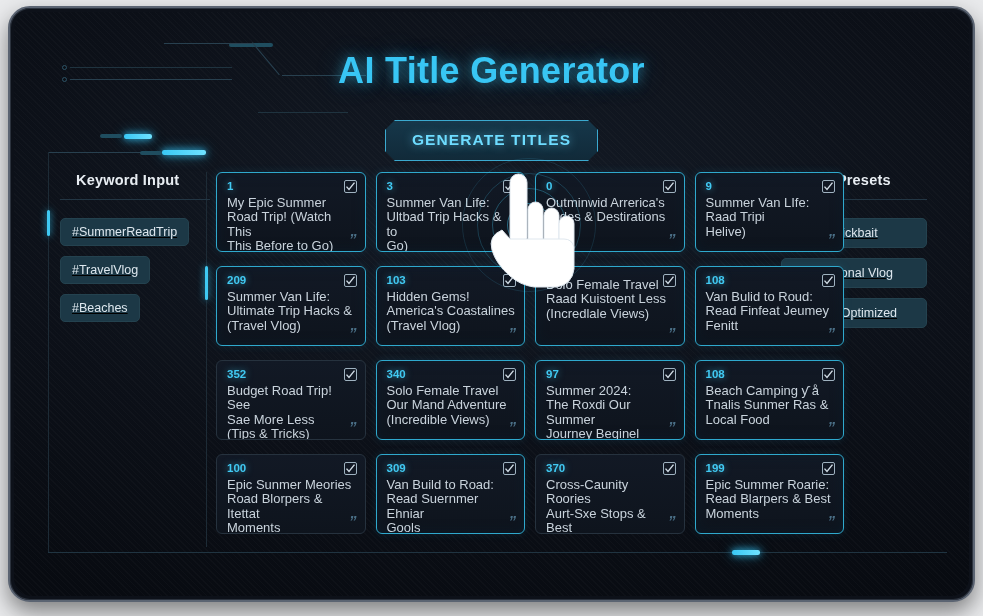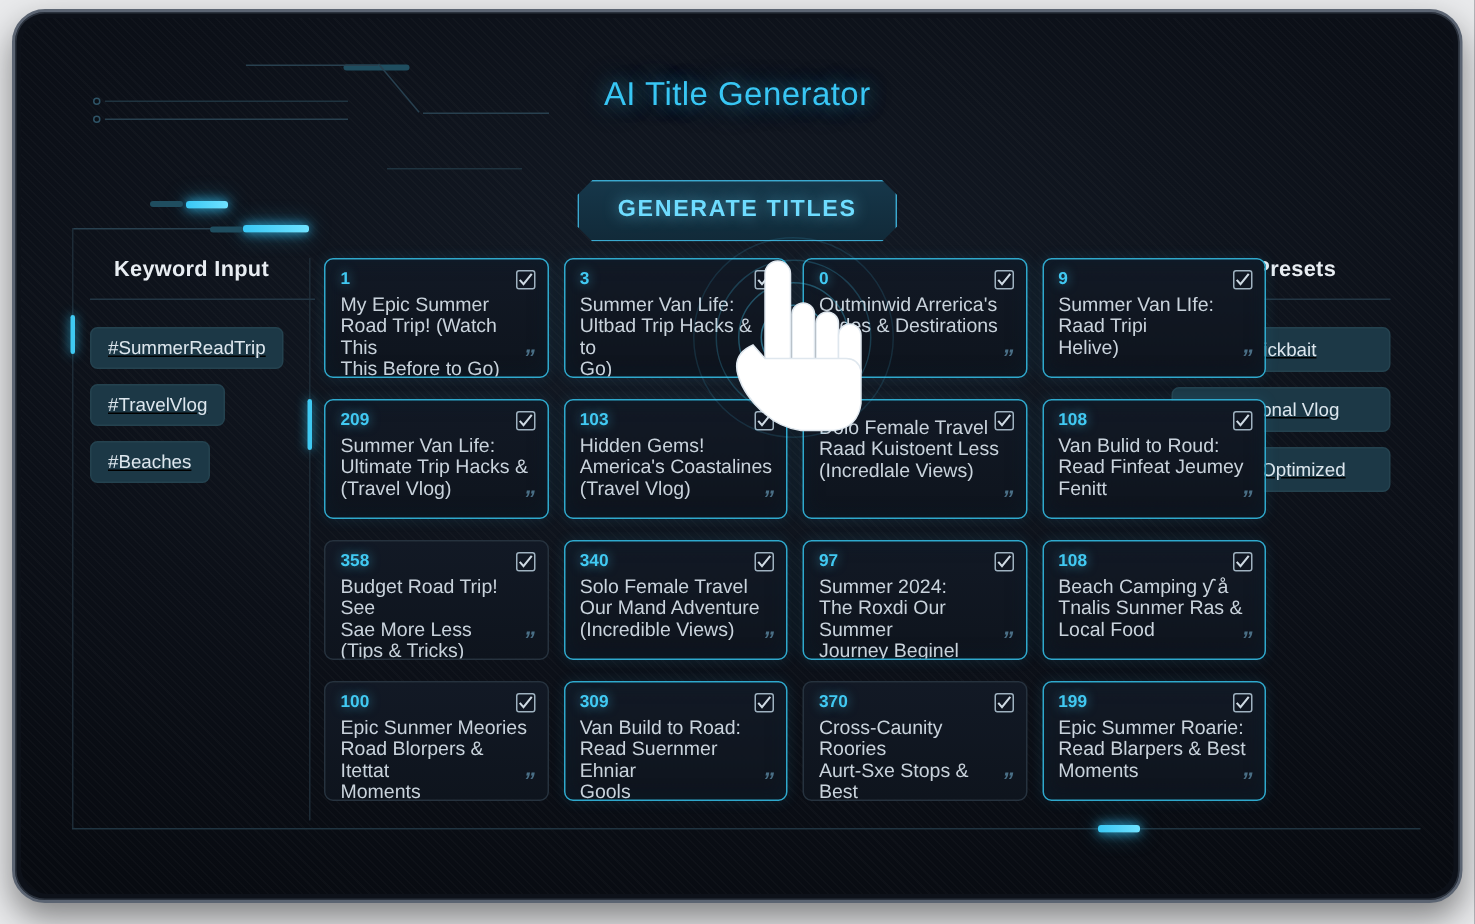--- a/index.html
+++ b/index.html
@@ -39,21 +39,21 @@
           background:linear-gradient(90deg,#39c8f5,#6fe2ff);
           box-shadow:0 0 7px #2fb8e8, 0 0 14px rgba(47,184,232,.55);}
   .accent.dull{background:#1f4d5f; box-shadow:none; height:4px;}
   .dot{position:absolute;width:5px;height:5px;border-radius:50%;
        border:1px solid #2e5366;background:#0b1017;}
   .diag{position:absolute;width:1px;background:#28404f;transform-origin:top left;}
 
   
   #title{
     position:absolute; left:0; right:0; top:38px; text-align:center;
-    font-size:22px; font-weight:normal; letter-spacing:.3px;
+    font-size:36px; font-weight:bold; letter-spacing:.3px;
     color:#38c6f4;
     text-shadow:0 0 12px rgba(56,198,244,.55), 0 0 28px rgba(56,198,244,.25);
   }
 
   
   #genwrap{position:absolute; left:0; right:0; top:108px; display:flex; justify-content:center;}
   #genbtn{
     position:relative;
     padding:10px 26px 11px;
     font-size:15.5px; font-weight:bold; letter-spacing:1.1px;
@@ -288,21 +288,21 @@
 Read Finfeat Jeumey
 Fenitt</div>
           <div class="chk">
             <svg width="11" height="11" viewBox="0 0 11 11">
               <path d="M1.5 5.6 L4 8.4 L9.5 1.6" fill="none" stroke="#cfdae3" stroke-width="1.4"></path>
             </svg>
           </div>
           <div class="quote">”</div>
         </div>
         <div class="card plain">
-          <div class="num">358</div>
+          <div class="num">352</div>
           <div class="txt">Budget Road Trip! See
 Sae More Less
 (Tips &amp; Tricks)</div>
           <div class="chk">
             <svg width="11" height="11" viewBox="0 0 11 11">
               <path d="M1.5 5.6 L4 8.4 L9.5 1.6" fill="none" stroke="#cfdae3" stroke-width="1.4"></path>
             </svg>
           </div>
           <div class="quote">”</div>
         </div>

